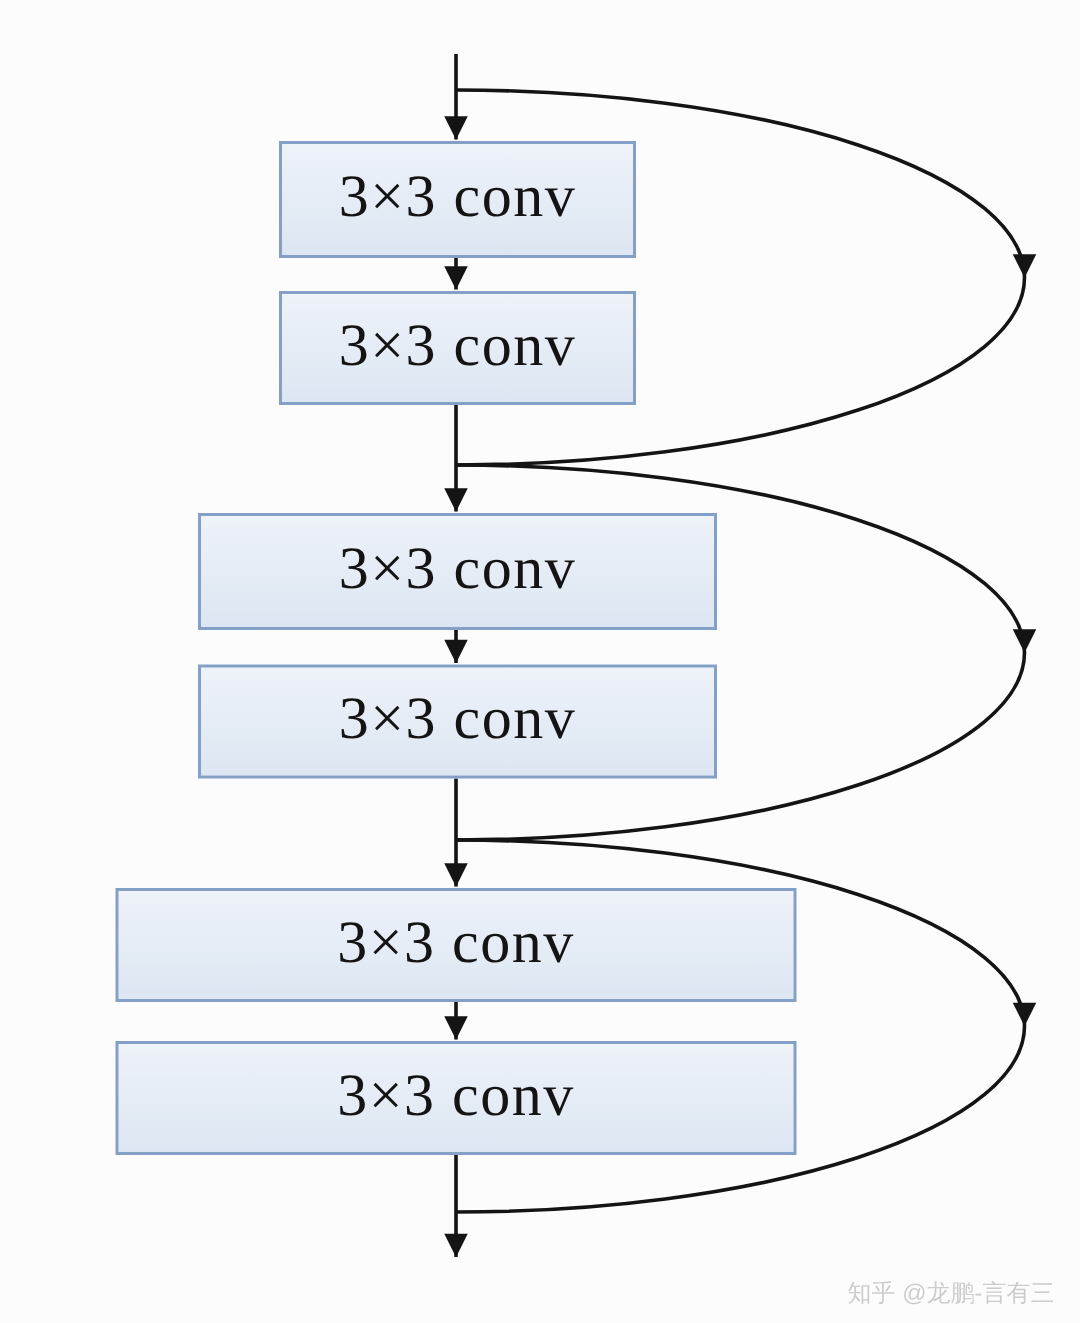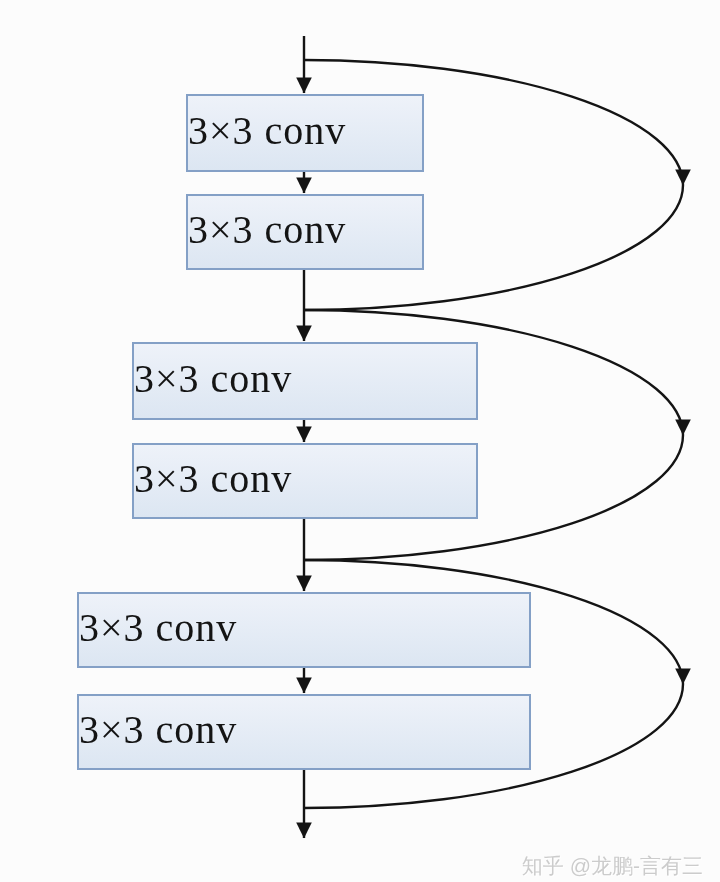--- a/index.html
+++ b/index.html
@@ -23,41 +23,41 @@
     stroke: var(--line, #141414);
     stroke-width: 2.4;
   }
   .conv-box {
     position: absolute;
     box-sizing: border-box;
     border: 2.5px solid var(--box-border, #84a0c6);
     background: linear-gradient(180deg, var(--box-fill-top, #eef2f9) 0%, var(--box-fill-bottom, #dce6f2) 100%);
     display: flex;
     align-items: center;
-    justify-content: flex-start;
+    justify-content: center;
   }
   .conv-label {
     font-family: "Liberation Serif", "DejaVu Serif", serif;
     font-size: 40px;
     color: #141414;
     letter-spacing: 1px;
     line-height: 1;
     padding-bottom: 4px;
   }
   .b1 { left: 186px; top:  94px; width: 238px; height: 78px; }
   .b2 { left: 186px; top: 194px; width: 238px; height: 76px; }
   .b3 { left: 132px; top: 342px; width: 346px; height: 78px; }
   .b4 { left: 132px; top: 443px; width: 346px; height: 76px; }
   .b5 { left:  77px; top: 592px; width: 454px; height: 76px; }
   .b6 { left:  77px; top: 694px; width: 454px; height: 76px; }
   .watermark {
     position: absolute;
     top: 852px;
     right: 17px;
-    font-size: 21px;
+    font-size: 16px;
     color: var(--watermark, #cccccc);
     text-shadow: 1px 1px 0 rgba(255,255,255,0.9);
     white-space: nowrap;
   }
 </style>
 </head>
 <body>
 
 <div class="canvas">
 

